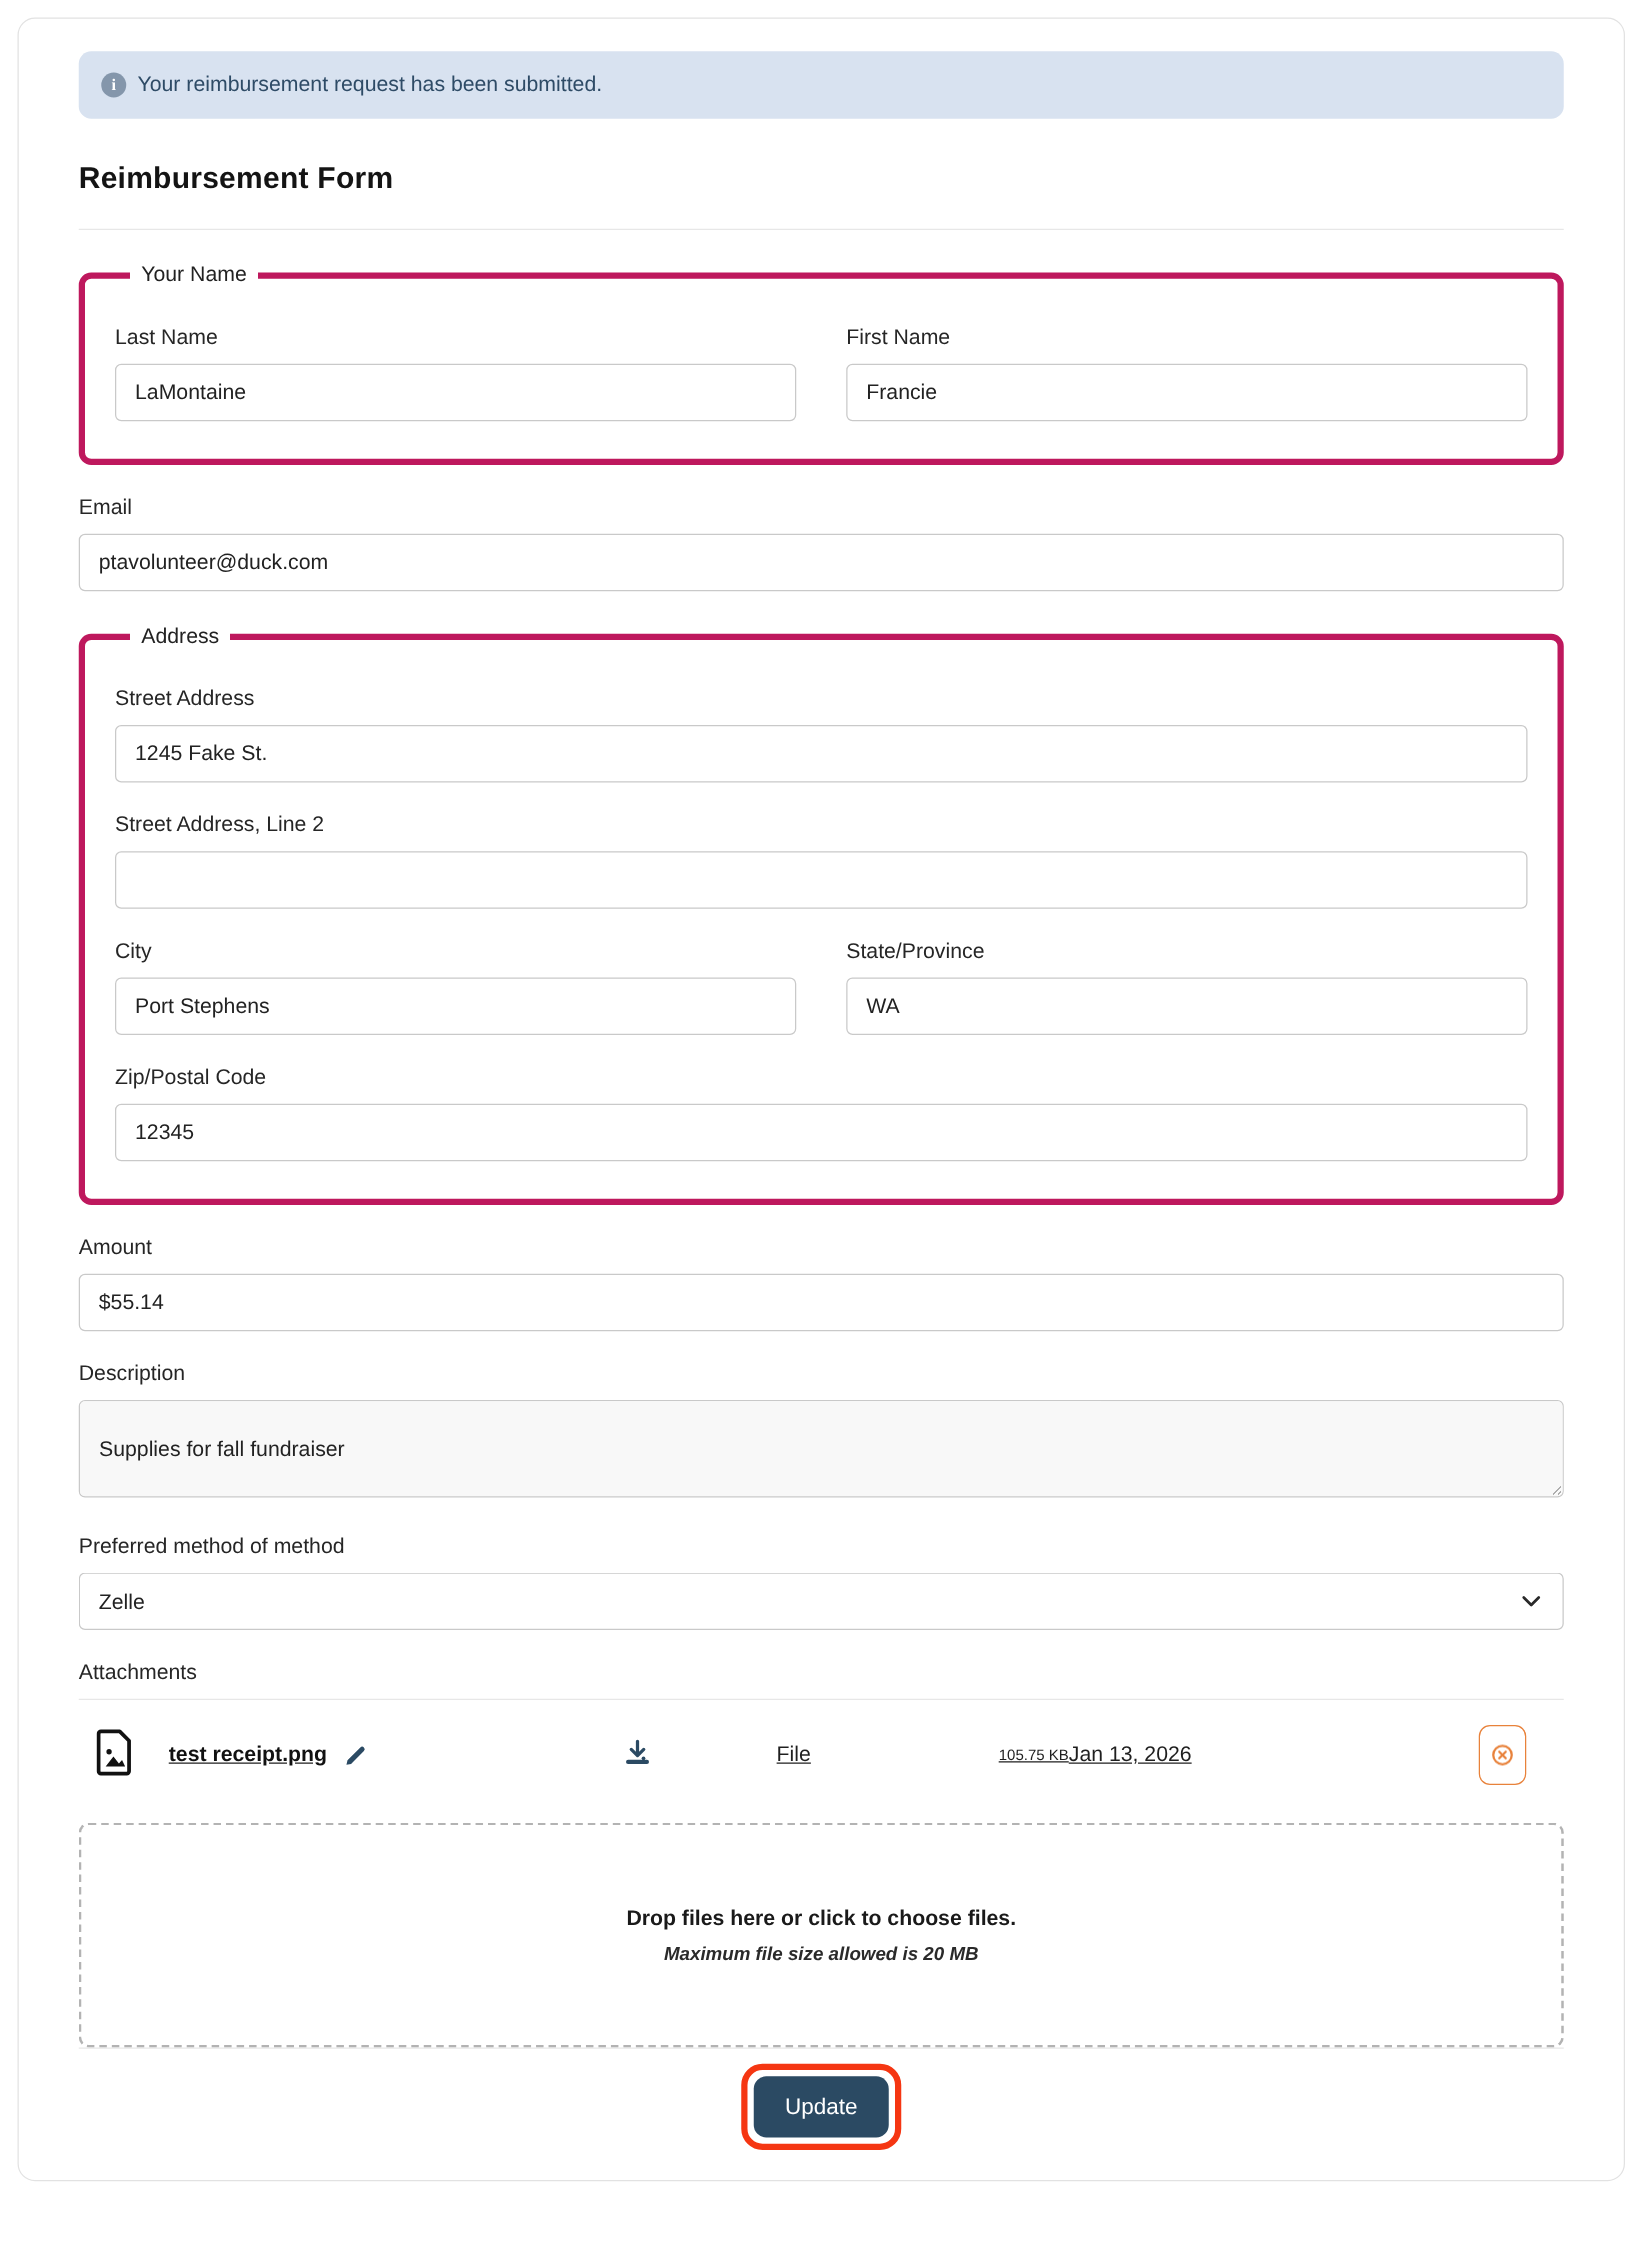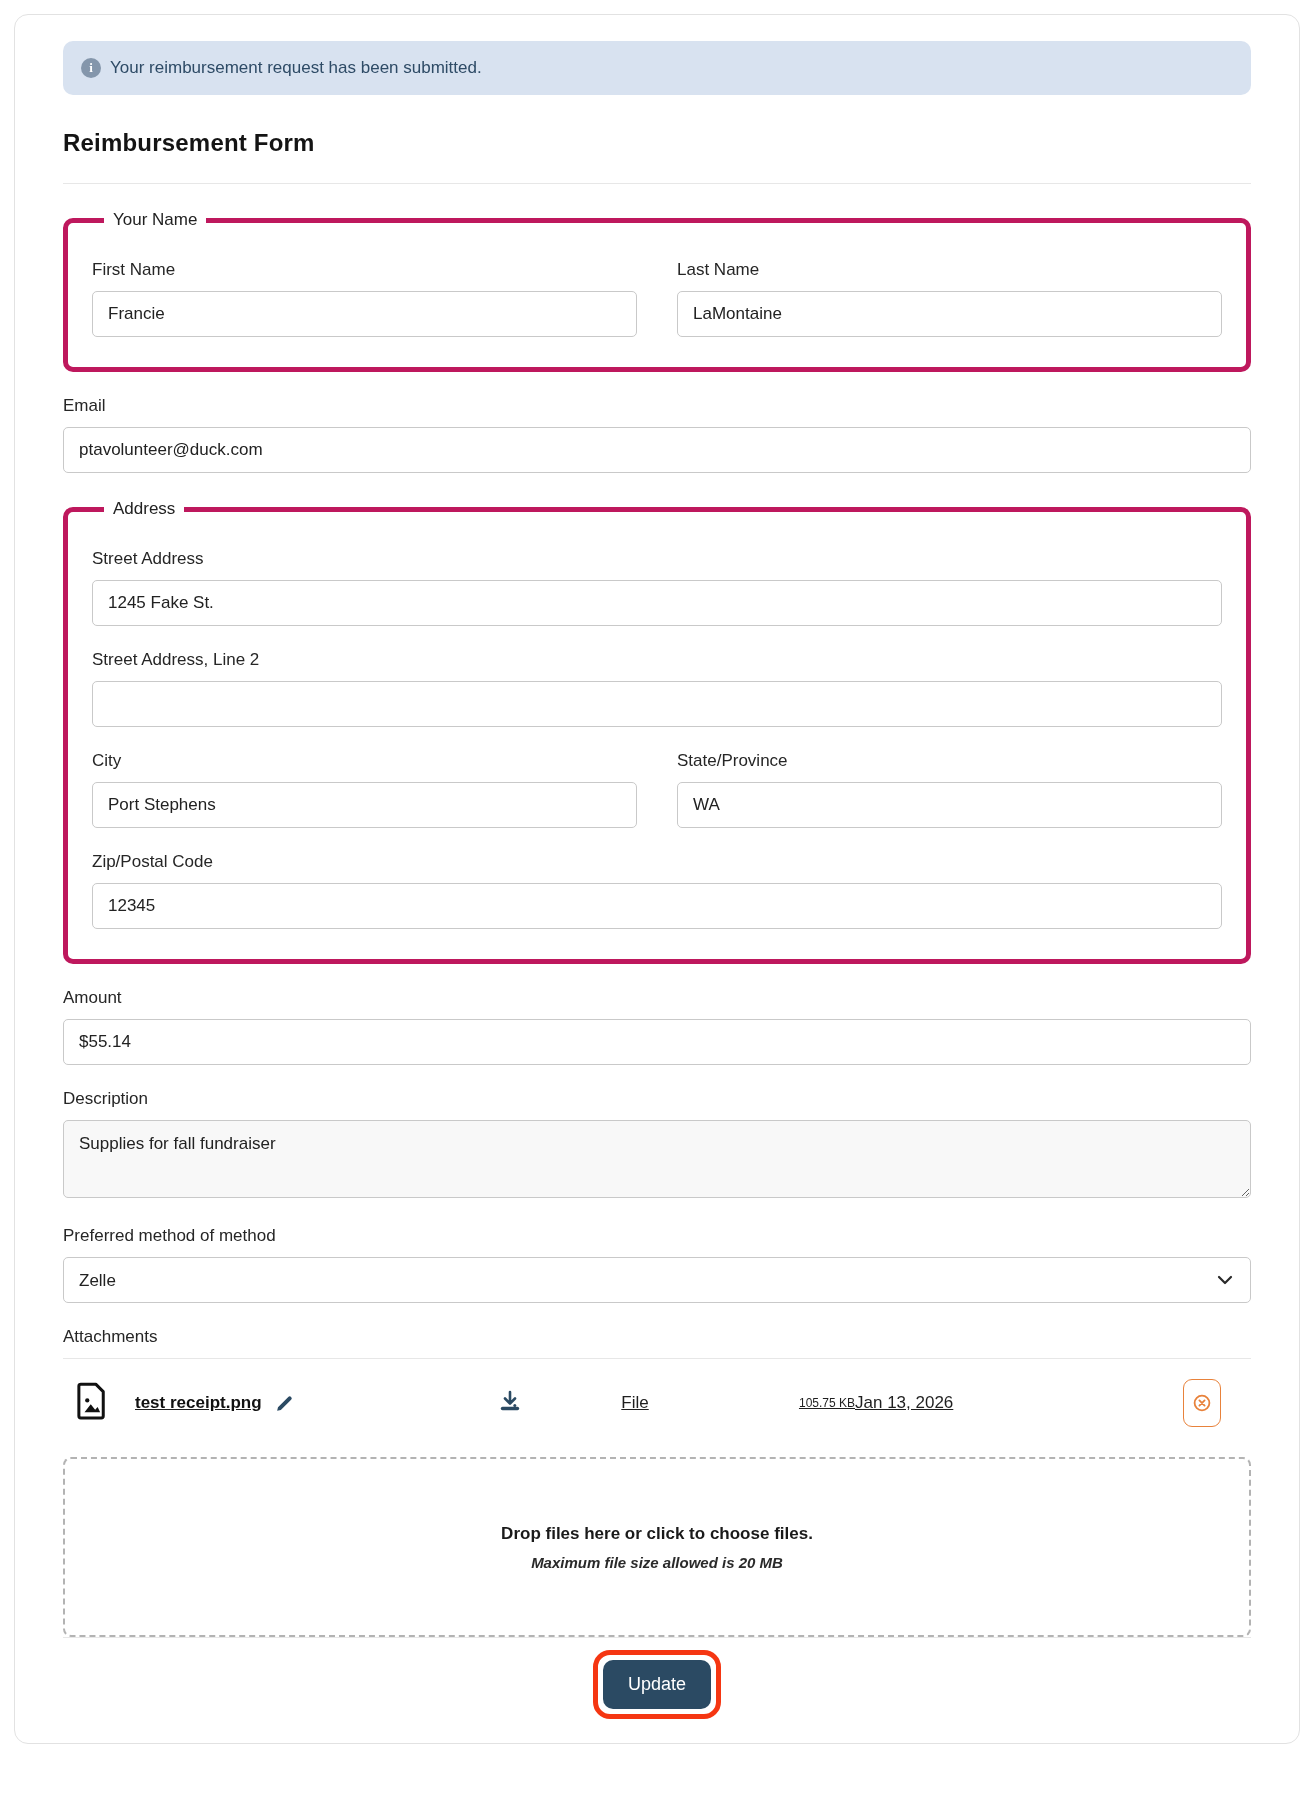--- a/index.html
+++ b/index.html
@@ -79,21 +79,21 @@
     border-radius: 5px;
     padding: 0 15px;
     font-size: 17px;
     font-family: "Liberation Sans", sans-serif;
     color: #222;
     background: #fff;
     outline: none;
   }
   textarea.ta {
     height: 78px;
-    padding: 12px 15px;
+    padding: 28px 15px;
     background: #f8f8f8;
     resize: both;
     line-height: 1.3;
   }
   .row2 {
     display: grid;
     grid-template-columns: 1fr 1fr;
     column-gap: 40px;
   }
   .half { width: calc(50% - 20px); }
@@ -189,26 +189,26 @@
   </div>
 
   <h1 class="page-title">Reimbursement Form</h1>
   <hr class="divider">
 
   
   <fieldset>
     <legend>Your Name</legend>
     <div class="row2">
       <div>
+        <label class="fld">Last Name</label>
+        <input class="txt" type="text" value="LaMontaine" style="">
+      </div>
+      <div>
         <label class="fld">First Name</label>
         <input class="txt" type="text" value="Francie" style="">
-      </div>
-      <div>
-        <label class="fld">Last Name</label>
-        <input class="txt" type="text" value="LaMontaine" style="">
       </div>
     </div>
   </fieldset>
 
   
   <label class="fld">Email</label>
   <input class="txt" type="text" value="ptavolunteer@duck.com" style="">
 
   
   <fieldset>

